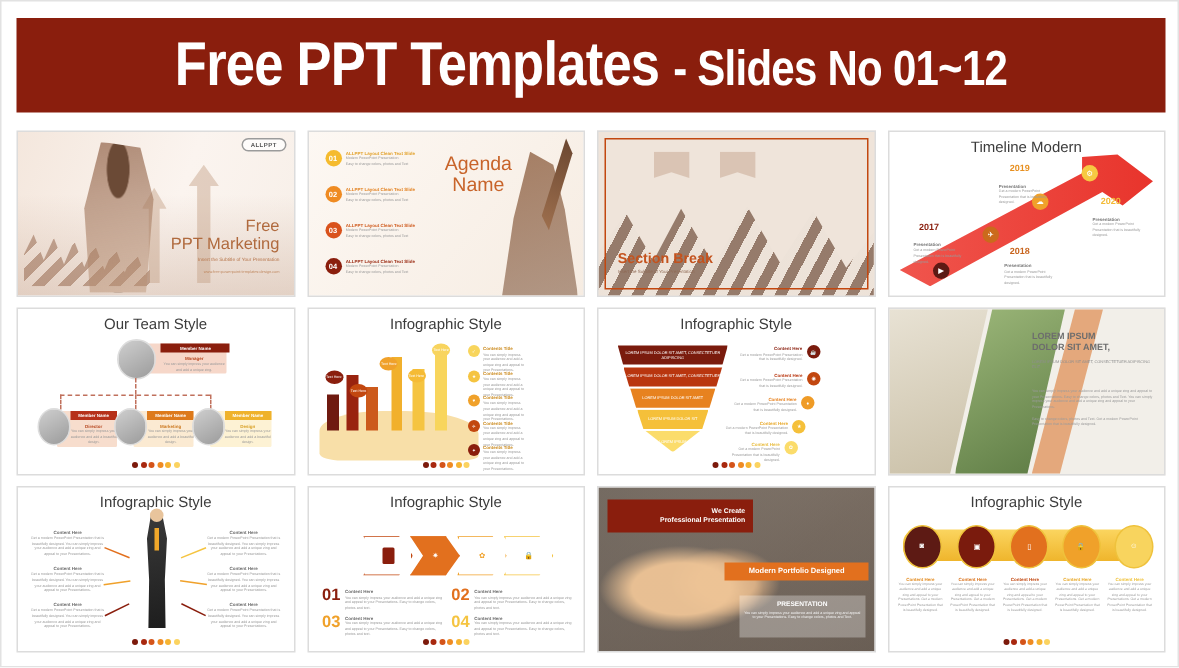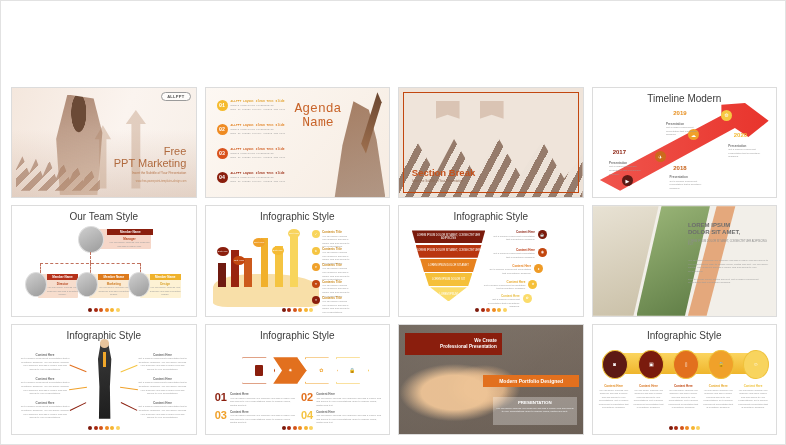--- a/index.html
+++ b/index.html
@@ -89,21 +89,21 @@
   .s1 .ttl .l2{font-size:11px;}
   .s1 .ttl .l3{font-size:3.2px;color:#b6754b;margin-top:2px;}
   .s1 .ttl .l4{font-size:2.6px;color:#c08a62;margin-top:5px;}
   .logo{
     position:absolute;right:5px;top:4px;
     border:1px solid #9b9b9b;border-radius:7px;
     padding:1px 5px;font-size:4px;font-weight:bold;color:#555;
     background:rgba(255,255,255,.75);letter-spacing:.3px;
   }
   
-  .s2{background:linear-gradient(130deg,#fdf8f3,#f6ece2);font-family:Liberation Mono, monospace;}
+  .s2{background:linear-gradient(130deg,#fdf8f3,#f6ece2);}
   .s2 .agtitle{position:absolute;right:26%;top:13%;text-align:center;
     font-size:13px;color:#c8642a;line-height:1.05;}
   .s2 .man{
     position:absolute;right:2%;bottom:0;width:30%;height:88%;
     background:linear-gradient(160deg,rgba(150,105,75,.85),rgba(120,80,55,.55));
     clip-path:polygon(42% 0,70% 9%,84% 40%,100% 100%,8% 100%,22% 46%);
   }
   .s2 .rocket{
     position:absolute;right:4%;top:4%;width:13%;height:56%;
     background:linear-gradient(200deg,#6a4630,#a0714f);
@@ -222,20 +222,26 @@
     display:flex;align-items:center;justify-content:center;color:#fff;font-size:5px;}
   .s12 .col{position:absolute;top:54%;width:17%;}
   .s12 .ch{font-size:3px;font-weight:bold;text-align:center;}
   .s12 .cp{font-size:2.3px;color:#9b9b9b;line-height:1.55;text-align:center;margin-top:1px;}
 </style>
 </head>
 <body>
 
 <div class="page">
 
+  <div class="banner">
+    <div class="banner-text">
+      <span>Free PPT Templates</span>
+      <span class="sub">- Slides No 01~12</span>
+    </div>
+  </div>
 
   <div class="grid">
 
     <div class="slide s1">
       <div class="city"></div>
       <div class="zig"></div>
       <div class="arrowA"></div>
       <div class="arrowB"></div>
       <div class="woman"></div>
       <div class="logo">ALLPPT</div>

